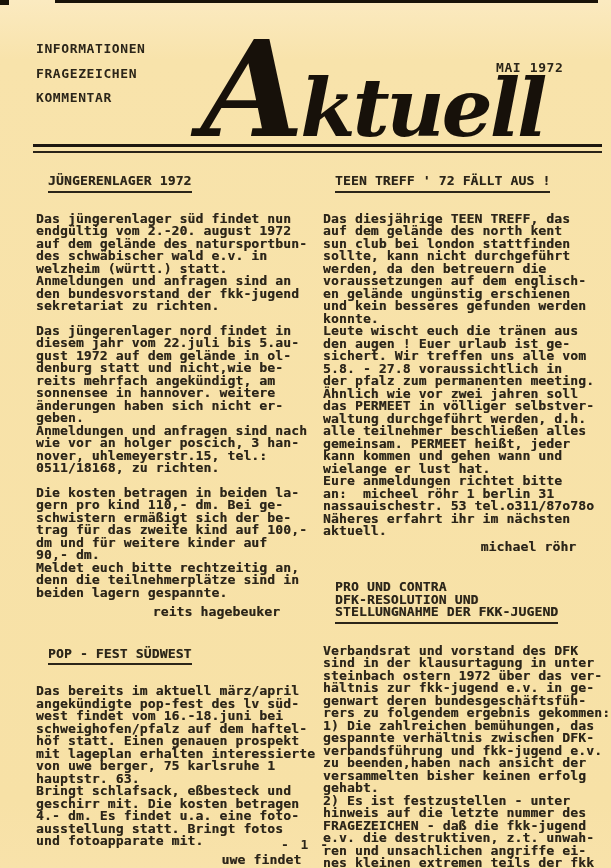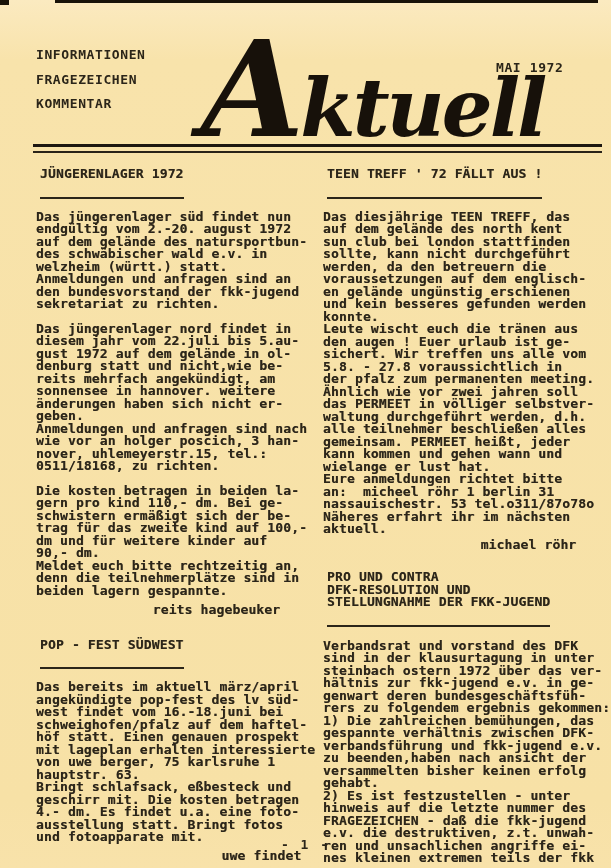--- a/index.html
+++ b/index.html
@@ -10,38 +10,38 @@
   .page {
     position:relative; width:611px; height:868px; overflow:hidden;
     background:linear-gradient(180deg,#fbeac0 0px,#f8e3ab 60px,#f7e1a6 800px,#f8e2aa 868px);
     color:#2b2519;
   }
   
   .artifact-top-line { position:absolute; left:55px; top:0; width:543px; height:3px; background:#191309; }
   .artifact-corner   { position:absolute; left:0;  top:0; width:9px;  height:5px; background:#191309; }
 
   
-  .tagline { position:absolute; left:36px; top:48px; }
+  .tagline { position:absolute; left:36px; top:42px; }
   .tagline div { font:bold 13px/13px "DejaVu Sans Mono", monospace; letter-spacing:0.6px; margin-bottom:11.5px; white-space:pre; }
   .issue-date { position:absolute; left:496px; top:61px; font:bold 13px/13px "DejaVu Sans Mono", monospace; letter-spacing:0.6px; }
   .logo { position:absolute; left:201px; top:33px; white-space:nowrap; color:#17110a; }
   .logo .logo-a    { font:italic bold 133px/0.846 "DejaVu Serif", serif; letter-spacing:-4px; }
   .logo .logo-rest { font:italic bold 80px/1 "DejaVu Serif", serif; letter-spacing:-3px; }
   .masthead-rule {
     position:absolute; left:33px; top:144px; width:569px; height:4px;
     border-top:3px solid #1d1710; border-bottom:2px solid #2a2318;
   }
 
   
   .tw { font:bold 13px/12.5px "DejaVu Sans Mono", monospace; letter-spacing:0.15px;
         white-space:pre; text-shadow:0.3px 0.3px 0 rgba(43,37,25,0.55); }
   .col { position:absolute; top:163px; }
   .col-left  { left:36px;  width:283px; }
   .col-right { left:323px; width:285px; }
-  .heading { display:inline-block; padding-bottom:16px; border-bottom:2px solid #2b2519; margin:4px; }
+  .heading { display:inline-block; padding-bottom:3px; border-bottom:2px solid #2b2519; margin:12px; }
   .para { margin:8px 0 0 0; }
   .para + .para { margin-top:12px; }
   .sig { margin:7px 0 0 0;text-align:center; }
   .sig-erhard  { padding-left:78px;  margin-top:7px; }
   .sig-uwe     { padding-left:168px; margin-top:6px; }
   .sig-michael { padding-left:126px; margin-top:3px; }
   .section-gap   { margin-top:17px; }
   .section-gap-r { margin-top:16px; }
   .para-after-multihead { margin-top:9px; }
 

